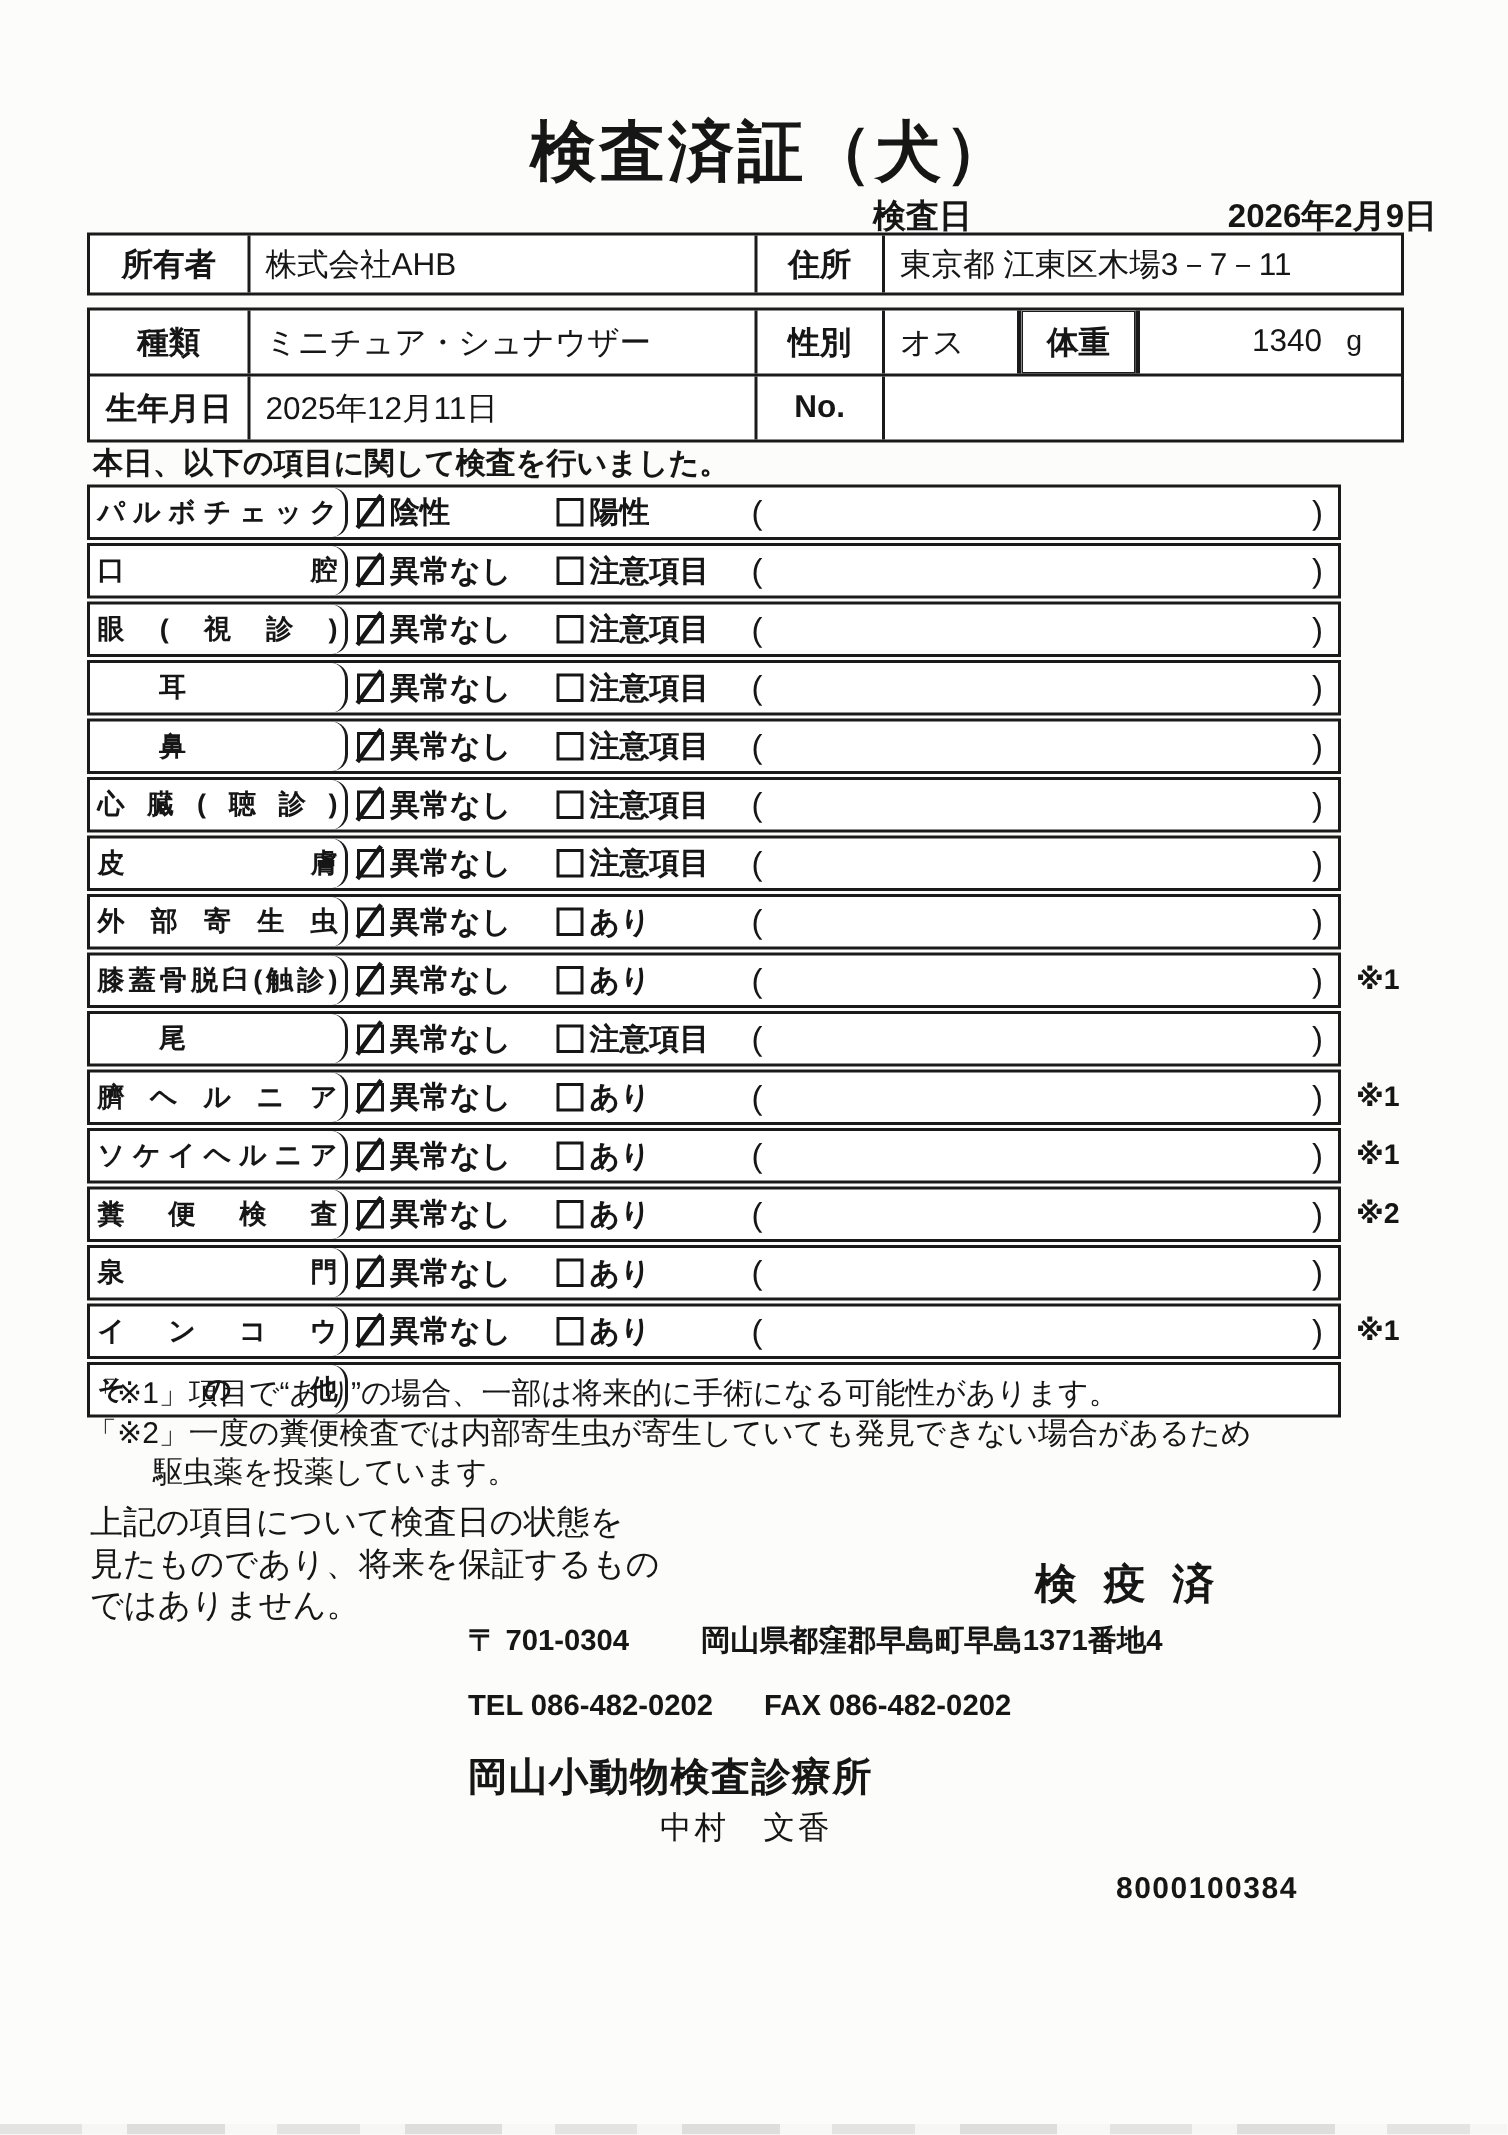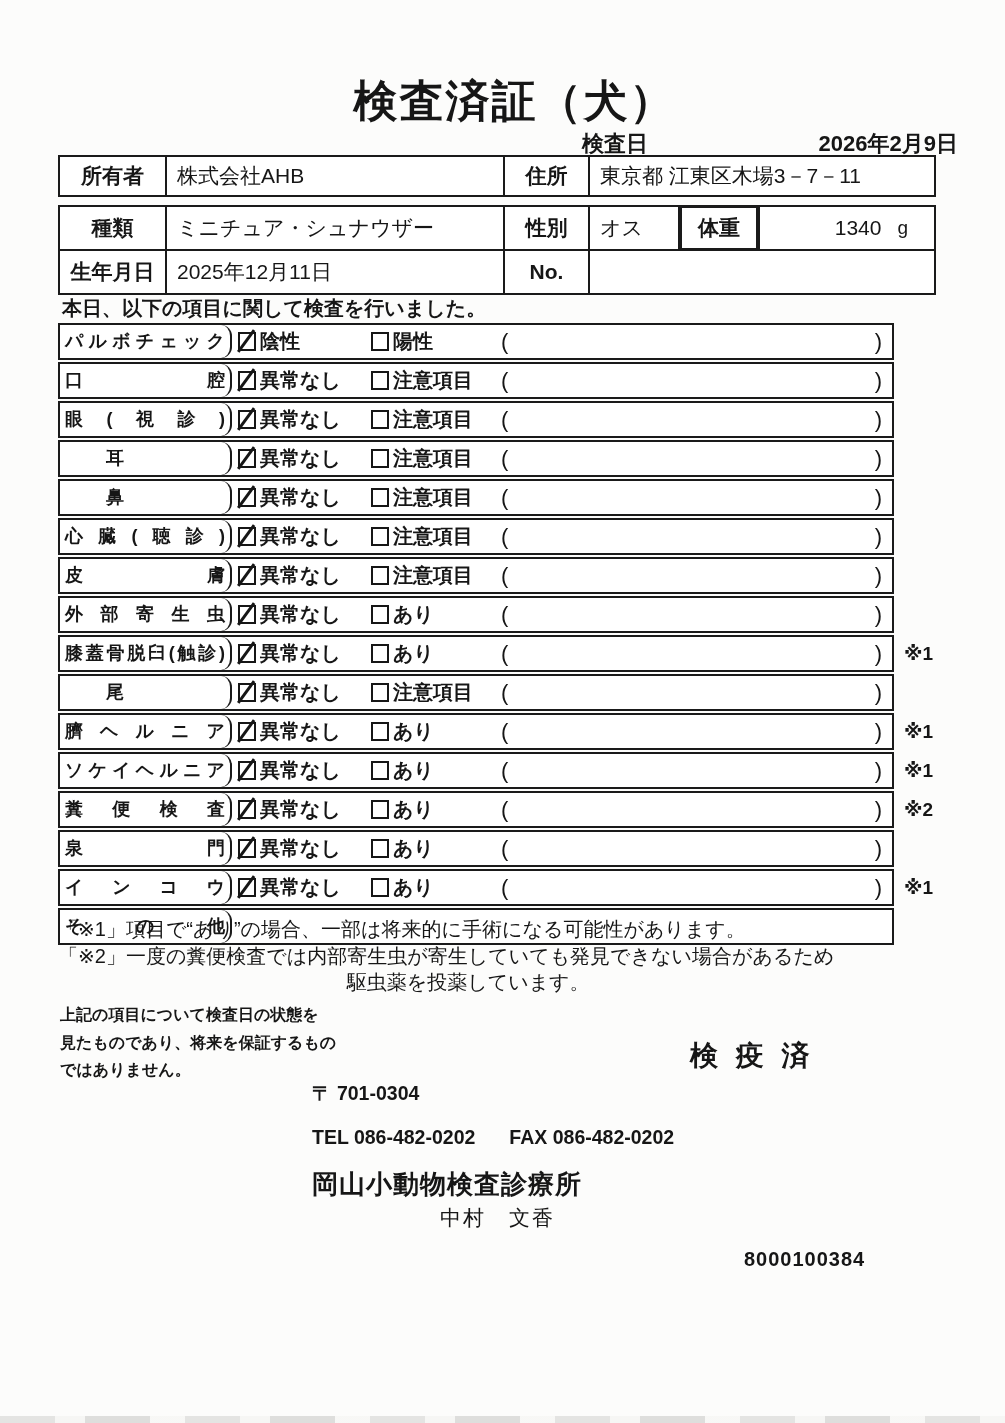--- a/index.html
+++ b/index.html
@@ -42,22 +42,22 @@
   .c-opts{flex:1;display:flex;align-items:center;padding-left:6px;font-size:20px;font-weight:600;border-radius:16px;}
   .opt{display:flex;align-items:center;}
   .opt1{width:133px;flex:0 0 auto;}
   .opt2{width:130px;flex:0 0 auto;}
   .cb{width:14px;height:15px;border:2px solid #161616;display:inline-block;margin-right:4px;position:relative;flex:0 0 auto;background:#fff;}
   .cb.checked::after{content:"";position:absolute;left:-3px;bottom:-3px;width:27px;height:2.6px;background:#161616;transform:rotate(-54deg);transform-origin:2px 1px;}
   .paren-zone{flex:1;display:flex;justify-content:space-between;padding-right:10px;font-size:22px;font-weight:400;}
   .refmark{margin-left:10px;font-size:19px;font-weight:600;width:44px;flex:0 0 auto;}
   
   .notes{top:916px;left:58px;font-size:20px;line-height:26.5px;font-weight:500;}
-  .notes .indent{padding-left:44px;text-align:center;}
-  .disclaimer{top:1001px;left:60px;font-size:16px;line-height:27.5px;font-weight:700;}
+  .notes .indent{padding-left:44px;}
+  .disclaimer{top:1001px;left:60px;font-size:22px;line-height:27.5px;font-weight:400;}
   .stamp{top:1037px;left:690px;font-size:28px;font-weight:700;letter-spacing:5px;}
   
   .postal{top:1080px;left:312px;display:flex;gap:48px;font-size:19.5px;font-weight:600;}
   .telfax{top:1126px;left:312px;display:flex;gap:34px;font-size:19.5px;font-weight:600;}
   .clinic{top:1167px;left:312px;font-size:26px;font-weight:600;letter-spacing:1px;}
   .vet{top:1204px;left:440px;font-size:21px;font-weight:400;letter-spacing:2px;}
   .serial{top:1248px;left:744px;font-size:20px;font-weight:600;letter-spacing:1px;}
   
   .scan-strip{bottom:0;left:0;width:1005px;height:7px;
     background:repeating-linear-gradient(90deg,#dcdcda 0 55px,#f4f4f2 55px 85px,#d4d4d2 85px 150px,#f6f6f4 150px 185px);
@@ -439,20 +439,21 @@
 <div class="abs disclaimer">
   <div>上記の項目について検査日の状態を</div>
   <div>見たものであり、将来を保証するもの</div>
   <div>ではありません。</div>
 </div>
 
 <div class="abs stamp">検 疫 済</div>
 
 <div class="abs postal">
   <span>〒 701-0304</span>
+  <span>岡山県都窪郡早島町早島1371番地4</span>
 </div>
 
 <div class="abs telfax">
   <span>TEL 086-482-0202</span>
   <span>FAX 086-482-0202</span>
 </div>
 
 <div class="abs clinic">岡山小動物検査診療所</div>
 <div class="abs vet">中村　文香</div>
 <div class="abs serial">8000100384</div>

